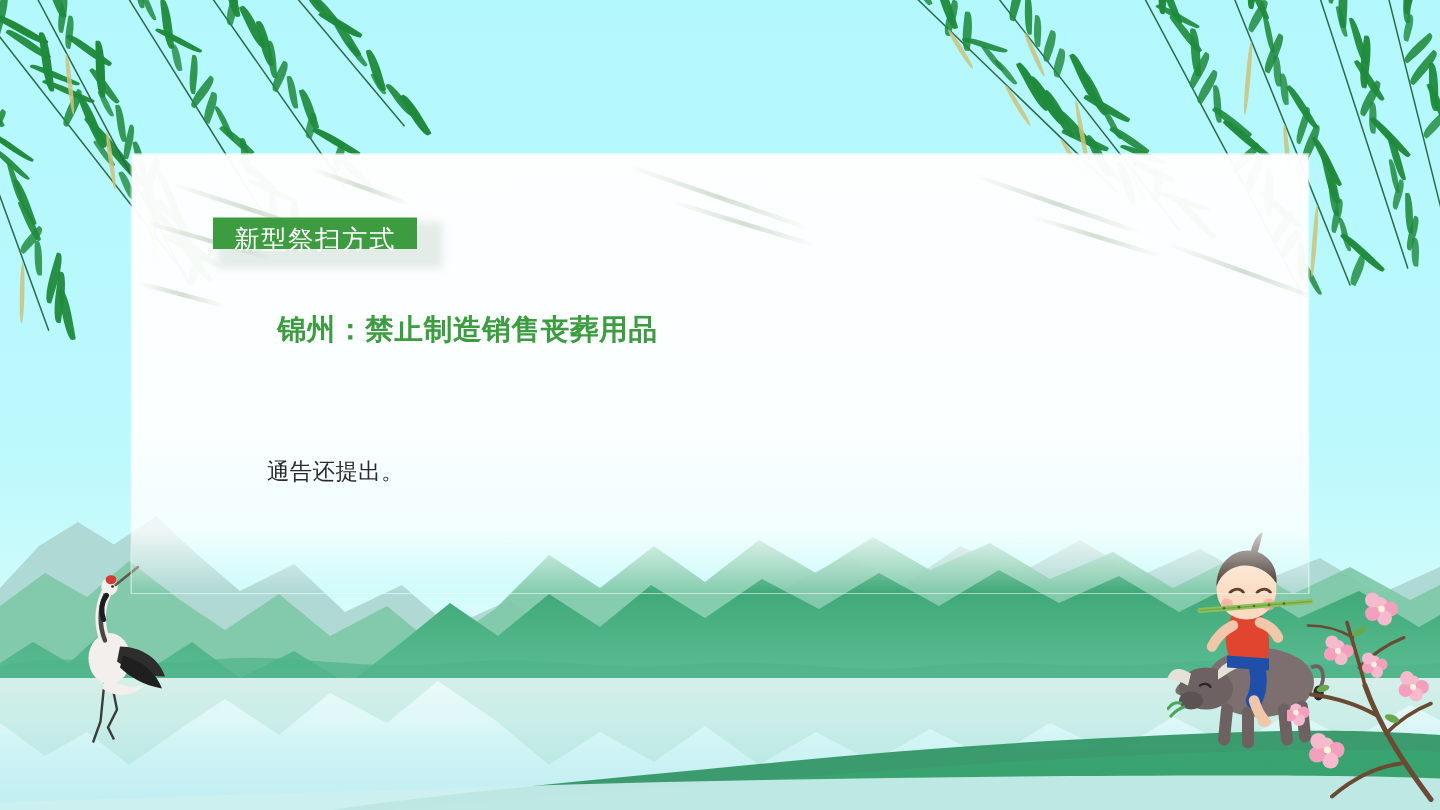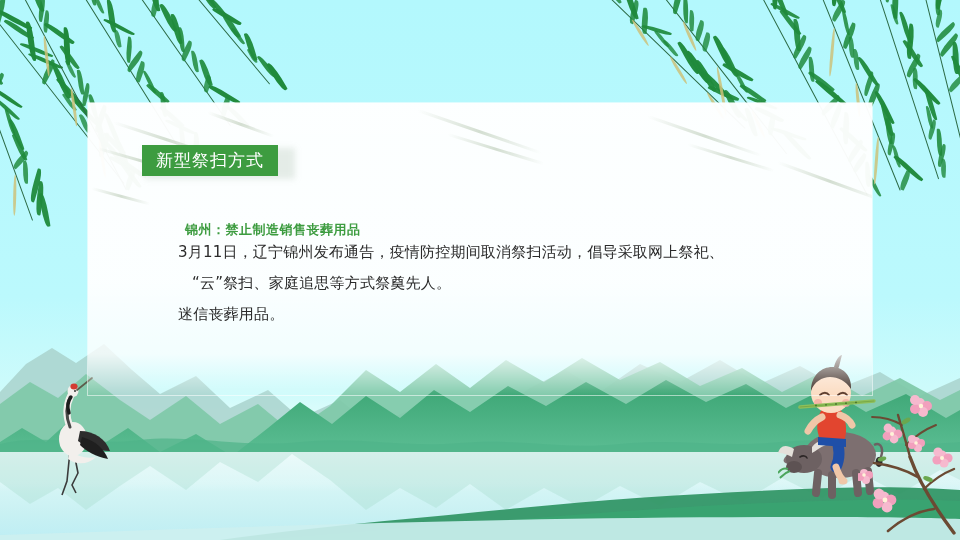--- a/index.html
+++ b/index.html
@@ -29,36 +29,35 @@
     position:absolute;left:88px;top:103px;width:784px;height:292px;
     background:linear-gradient(180deg,rgba(255,255,255,.97) 0%,rgba(255,255,255,.95) 62%,rgba(255,255,255,.78) 86%,rgba(255,255,255,0) 100%);
     box-shadow:0 0 0 1px rgba(255,255,255,.55);
   }
   .card-streaks{position:absolute;left:0;top:0;width:100%;height:120px;overflow:hidden;pointer-events:none;}
   .streak{position:absolute;height:3px;border-radius:2px;background:linear-gradient(90deg,rgba(190,205,185,0),rgba(178,196,172,.55),rgba(190,205,185,0));transform-origin:left center;}
 
   .badge{
     position:absolute;left:54px;top:42px;
     background:#3d9c40;color:#ffffff;
-    font-size:17px;line-height:31px;height:31px;
+    font-size:17px;line-height:31px;height:21px;
     padding:0 14px;letter-spacing:1px;
     font-family:"DejaVu Sans","Liberation Sans",sans-serif;
     white-space:nowrap;
   }
   .badge-shadow{
     position:absolute;left:57px;top:45px;width:150px;height:31px;
     background:rgba(120,150,120,.18);filter:blur(3px);
   }
 
   .headline{
     position:absolute;left:97px;top:104px;
-    color:#3d9c40;font-size:13px;font-weight:bold;letter-spacing:.5px;
+    color:#3d9c40;font-size:19px;font-weight:bold;letter-spacing:.5px;
     font-family:"DejaVu Sans","Liberation Sans",sans-serif;
     white-space:nowrap;
-    margin-top:14px;
   }
   .para{
     position:absolute;left:90px;width:660px;
     color:#2a2a2a;font-size:15px;line-height:31px;letter-spacing:.2px;
     font-family:"DejaVu Sans","Liberation Sans",sans-serif;
   }
   .para p{margin:0;text-indent:0;}
   .para p.ind{text-indent:14px;}
   #p1{top:134px;}
   #p2{top:196px;}
@@ -496,23 +495,19 @@
       <div class="streak" style="left:600px;top:40px;width:90px;transform:rotate(17deg);"></div>
       <div class="streak" style="left:690px;top:58px;width:110px;transform:rotate(20deg);"></div>
       <div class="streak" style="left:4px;top:84px;width:60px;transform:rotate(15deg);"></div>
     </div>
 
     <div class="badge-shadow"></div>
     <div class="badge nosel">新型祭扫方式</div>
 
     <div class="headline nosel">锦州：禁止制造销售丧葬用品</div>
 
-    <div class="para nosel" id="p1">
-      <p>3月11日，辽宁锦州发布通告，疫情防控期间取消祭扫活动，倡导采取网上祭祀、</p>
-      <p class="ind">“云”祭扫、家庭追思等方式祭奠先人。</p>
+
+    <div class="para nosel" id="p2">
+      <p>通告还提出。</p>
     </div>
-
-    <div class="para nosel" id="p2">
-      <p>迷信丧葬用品。</p>
-    </div>
   </div>
 
 </div>
 
 </body></html>

